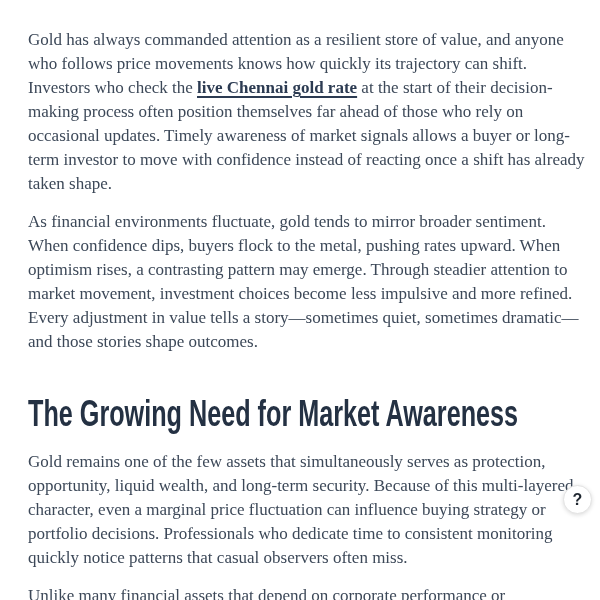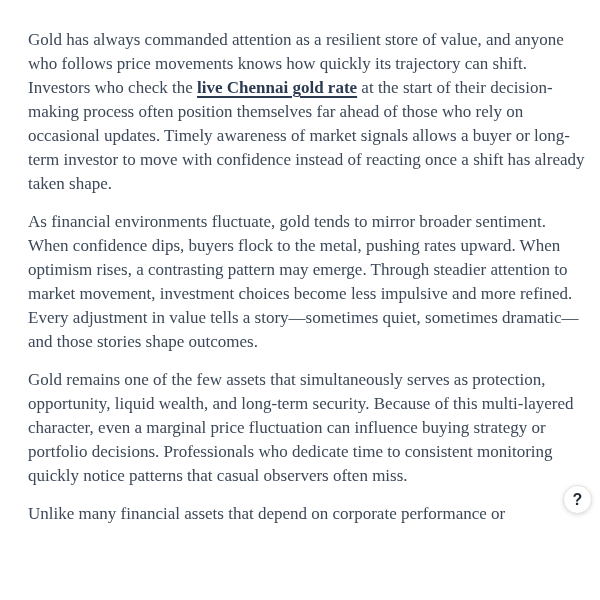--- a/index.html
+++ b/index.html
@@ -83,19 +83,20 @@
     color: var(--help_icon);
   }
 </style>
 </head>
 <body>
 
 <div class="page">
   <main class="article">
     <p><span>Gold has always commanded attention as a resilient store of value, and anyone who follows price movements knows how quickly its trajectory can shift. Investors who check the </span><a href="#" class="inline-link">live Chennai gold rate</a><span> at the start of their decision-making process often position themselves far ahead of those who rely on occasional updates. Timely awareness of market signals allows a buyer or long-term investor to move with confidence instead of reacting once a shift has already taken shape.</span></p>
     <p>As financial environments fluctuate, gold tends to mirror broader sentiment. When confidence dips, buyers flock to the metal, pushing rates upward. When optimism rises, a contrasting pattern may emerge. Through steadier attention to market movement, investment choices become less impulsive and more refined. Every adjustment in value tells a story—sometimes quiet, sometimes dramatic—and those stories shape outcomes.</p>
+    <h2 class="section-heading"><span class="condensed">The Growing Need for Market Awareness</span></h2>
     <p>Gold remains one of the few assets that simultaneously serves as protection, opportunity, liquid wealth, and long-term security. Because of this multi-layered character, even a marginal price fluctuation can influence buying strategy or portfolio decisions. Professionals who dedicate time to consistent monitoring quickly notice patterns that casual observers often miss.</p>
     <p>Unlike many financial assets that depend on corporate performance or</p>
   </main>
   <button class="help-btn">
       <span>?</span>
     </button>
 </div>
 
 </body></html>

